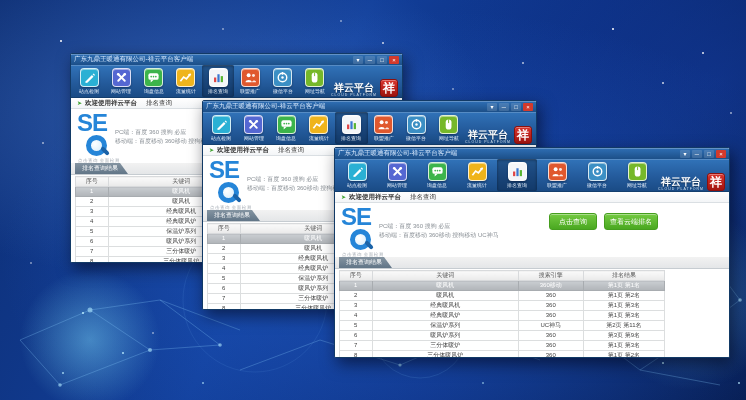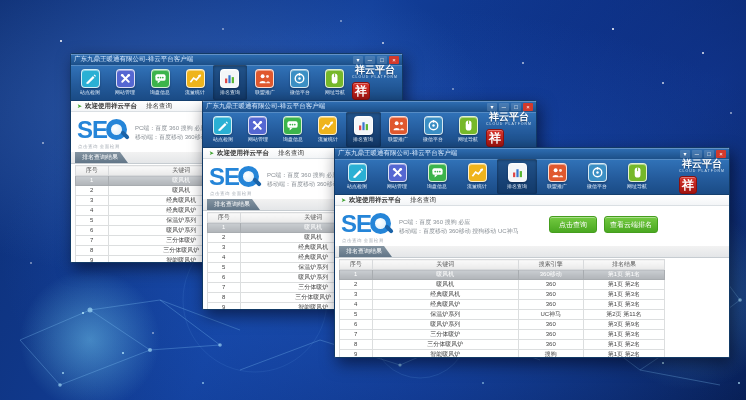--- a/index.html
+++ b/index.html
@@ -49,40 +49,40 @@
   .toolbar { flex:0 0 33px; display:flex; align-items:stretch;
     background:linear-gradient(#3173b9 0%,#245b9c 55%,#1a4b85 100%);
     border-bottom:1px solid #143f6e; box-shadow: inset 0 1px 0 rgba(255,255,255,.18); padding:0 2px; }
   .tb-item { flex:0 1 40px; min-width:26px; display:flex; flex-direction:column;
     align-items:center; justify-content:center; gap:1px; border-radius:2px; }
   .tb-item.active { background:rgba(5,25,55,.35); box-shadow: inset 0 1px 3px rgba(0,0,0,.4); }
   .tile { width:19px; height:19px; border-radius:4px; border:1px solid rgba(255,255,255,.8);
     display:flex; align-items:center; justify-content:center;
     box-shadow:0 1px 2px rgba(0,0,20,.35), inset 0 1px 0 rgba(255,255,255,.45); }
   .tb-label { font-size:5.5px; color:#eaf3fc; white-space:nowrap; transform:scale(.9); }
-  .brand { margin-left:auto; display:flex; align-items:flex-start; gap:3px; padding-right:2px;flex-direction:column; }
+  .brand { margin-left:auto; display:flex; align-items:flex-end; gap:3px; padding-right:2px; }
   .brand-text { text-align:center; }
   .brand-name { font-family:"DejaVu Serif", serif; font-weight:bold; font-size:10px;
     color:#fff; line-height:10px; white-space:nowrap; text-shadow:0 1px 1px rgba(0,0,0,.4); }
   .brand-sub { font-size:3.5px; letter-spacing:1px; color:#cfe0f0; line-height:4px; }
   .badge { width:18px; height:18px; background:linear-gradient(#d8342c,#a31410); border:1px solid #8d100d;
     border-radius:3px; color:#fff; font-family:"DejaVu Serif", serif; font-weight:bold;
     font-size:12px; line-height:17px; text-align:center; box-shadow: inset 0 1px 0 rgba(255,255,255,.35); }
 
   
   .crumb { flex:0 0 11px; display:flex; align-items:center; gap:3px; padding:0 6px;
     background:linear-gradient(#ffffff,#f3f5f7); border-bottom:1px solid #dadfe3; }
   .crumb-ico { font-size:6px; color:#3fa22f; line-height:6px; }
   .crumb-main { font-size:6.5px; color:#333; font-weight:bold; }
   .crumb-page { font-size:6.5px; color:#333; margin-left:6px; }
 
   
   .content { flex:1; background:#fff; display:flex; flex-direction:column; }
   .seo-row { position:relative; flex:0 0 40px; display:flex; align-items:center; padding:2px 6px 0 6px; }
-  .seo-logo { display:flex; align-items:center; position:relative; padding-bottom:7px; }
+  .seo-logo { display:flex; align-items:flex-end; position:relative; padding-bottom:7px;flex-direction:column; }
   .seo-letters { font-size:24px; font-weight:bold; color:#2585d8; letter-spacing:-1px; line-height:24px; }
   .lens { position:relative; width:21px; height:21px; border:5px solid #2585d8; border-radius:50%;
     background:radial-gradient(circle at 35% 35%, #ffffff, #d7ecfa); margin-left:-1px; }
   .lens-handle { position:absolute; width:10px; height:4px; background:#1b63a8; border-radius:2px;
     right:-8px; bottom:-2px; transform:rotate(45deg); }
   .seo-tagline { position:absolute; left:1px; bottom:0; font-size:4.5px; letter-spacing:.5px; color:#a7aeb6; white-space:nowrap; }
   .seo-info { margin-left:8px; }
   .seo-info div { font-size:6px; color:#8a9096; line-height:9px; white-space:nowrap; }
   .btn { position:absolute; top:10px; height:17px; border:1px solid #459e1e; border-radius:3px;
     background:linear-gradient(#74ca41,#4aa821); color:#fff; font-size:7px; line-height:15px;

